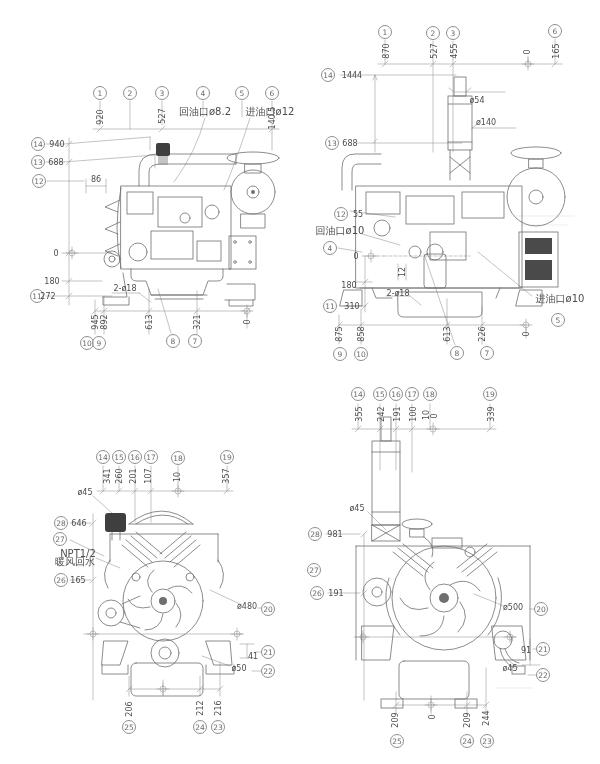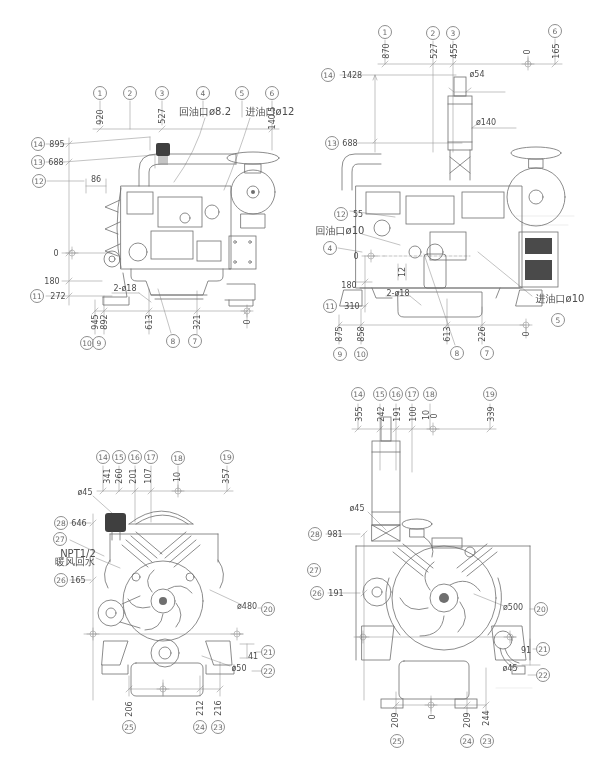--- a/index.html
+++ b/index.html
@@ -241,29 +241,29 @@
 <div class="c" style="left:130px;top:93px">2</div>
 <div class="c" style="left:162px;top:93px">3</div>
 <div class="tv" style="left:162px;top:116px">527</div>
 <div class="c" style="left:203px;top:93px">4</div>
 <div class="c" style="left:242px;top:93px">5</div>
 <div class="c" style="left:272px;top:93px">6</div>
 <div class="tv" style="left:272px;top:118px">140.5</div>
 <div class="th cn" style="left:205px;top:112px">回油口ø8.2</div>
 <div class="th cn" style="left:270px;top:112px">进油口ø12</div>
 <div class="c" style="left:38px;top:144px">14</div>
-<div class="th" style="left:57px;top:144px">895</div>
+<div class="th" style="left:57px;top:144px">940</div>
 <div class="c" style="left:38px;top:162px">13</div>
 <div class="th" style="left:56px;top:162px">688</div>
 <div class="c" style="left:39px;top:181px">12</div>
 <div class="th" style="left:96px;top:179px">86</div>
 <div class="th" style="left:56px;top:253px">0</div>
 <div class="th" style="left:52px;top:281px">180</div>
 <div class="c" style="left:37px;top:296px">11</div>
-<div class="th" style="left:58px;top:296px">272</div>
+<div class="th" style="left:48px;top:296px">272</div>
 <div class="th" style="left:125px;top:288px">2-ø18</div>
 <div class="tv" style="left:95px;top:322px">945</div>
 <div class="tv" style="left:104px;top:322px">892</div>
 <div class="c" style="left:87px;top:343px">10</div>
 <div class="c" style="left:99px;top:343px">9</div>
 <div class="tv" style="left:149px;top:322px">613</div>
 <div class="c" style="left:173px;top:341px">8</div>
 <div class="tv" style="left:197px;top:322px">321</div>
 <div class="c" style="left:195px;top:341px">7</div>
 <div class="tv" style="left:247px;top:322px">0</div>
@@ -271,22 +271,22 @@
 <div class="c" style="left:385px;top:32px">1</div>
 <div class="tv" style="left:386px;top:51px">870</div>
 <div class="c" style="left:433px;top:33px">2</div>
 <div class="tv" style="left:434px;top:51px">527</div>
 <div class="c" style="left:453px;top:33px">3</div>
 <div class="tv" style="left:454px;top:51px">455</div>
 <div class="tv" style="left:527px;top:52px">0</div>
 <div class="c" style="left:555px;top:31px">6</div>
 <div class="tv" style="left:556px;top:51px">165</div>
 <div class="c" style="left:328px;top:75px">14</div>
-<div class="th" style="left:352px;top:75px">1428</div>
-<div class="th" style="left:477px;top:74px">ø54</div>
+<div class="th" style="left:352px;top:75px">1444</div>
+<div class="th" style="left:477px;top:100px">ø54</div>
 <div class="th" style="left:486px;top:122px">ø140</div>
 <div class="c" style="left:332px;top:143px">13</div>
 <div class="th" style="left:350px;top:143px">688</div>
 <div class="c" style="left:341px;top:214px">12</div>
 <div class="th" style="left:358px;top:214px">55</div>
 <div class="th cn" style="left:340px;top:231px">回油口ø10</div>
 <div class="c" style="left:330px;top:248px">4</div>
 <div class="th" style="left:356px;top:256px">0</div>
 <div class="tv" style="left:402px;top:272px">12</div>
 <div class="th" style="left:349px;top:285px">180</div>

